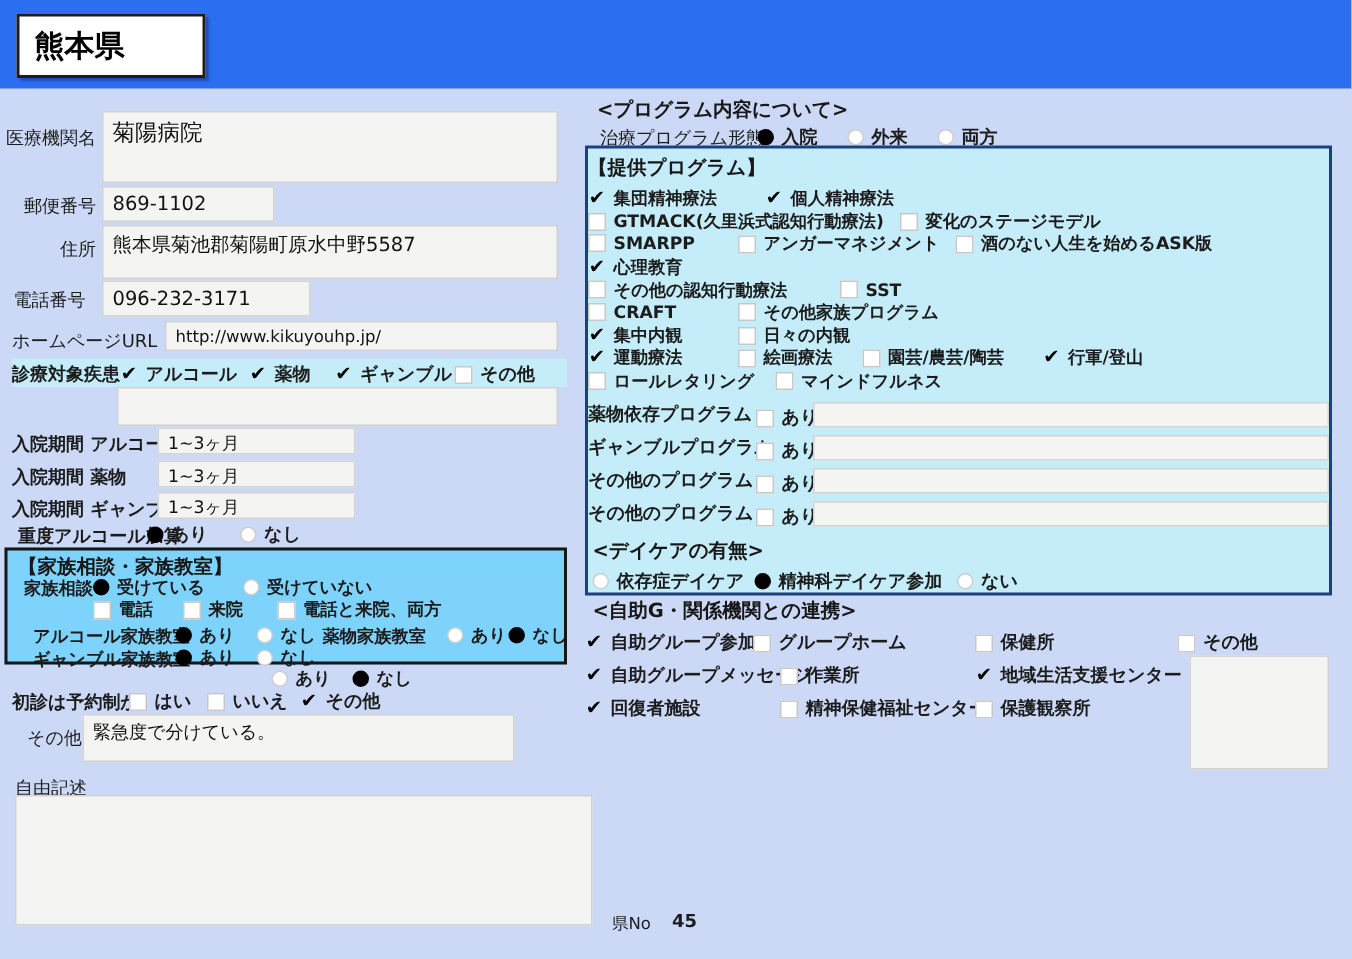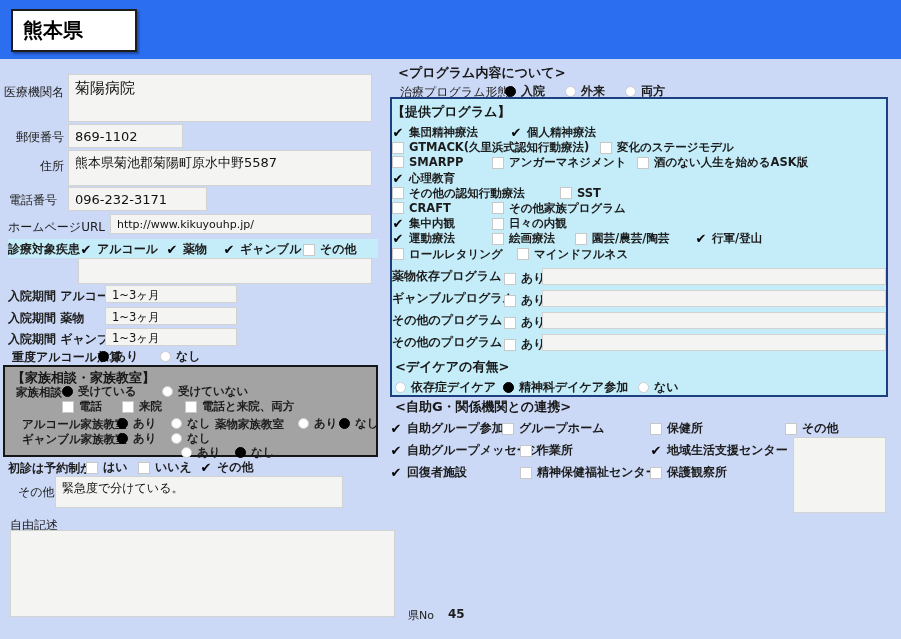--- a/index.html
+++ b/index.html
@@ -43,22 +43,22 @@
   }
   .prow{position:relative;height:15.2px}
   .pit{position:absolute;top:0}
   .prow .cbi{font-size:11.5px}
   .optrow{display:flex;height:22px}
   .optrow .olbl{width:112px;font-size:12px;font-weight:bold;white-space:nowrap}
   .optrow .cbi{width:38px}
   .optrow .inp{flex:1;height:17px;font-size:11px;padding:1px 4px}
   
   .gbox{
-    position:absolute;left:3px;top:365px;width:375px;height:92px;
-    background:#a3a3a3;border:2px solid #161616;box-sizing:border-box;
+    position:absolute;left:3px;top:365px;width:375px;height:78px;
+    background:#7dd3fc;border:2px solid #161616;box-sizing:border-box;
   }
   .gbox .cbi,.gbox .rdi{font-size:11.5px}
 </style>
 </head>
 <body>
 
 <div class="header">
   <div class="pref-box">
     <span>熊本県</span>
   </div>

